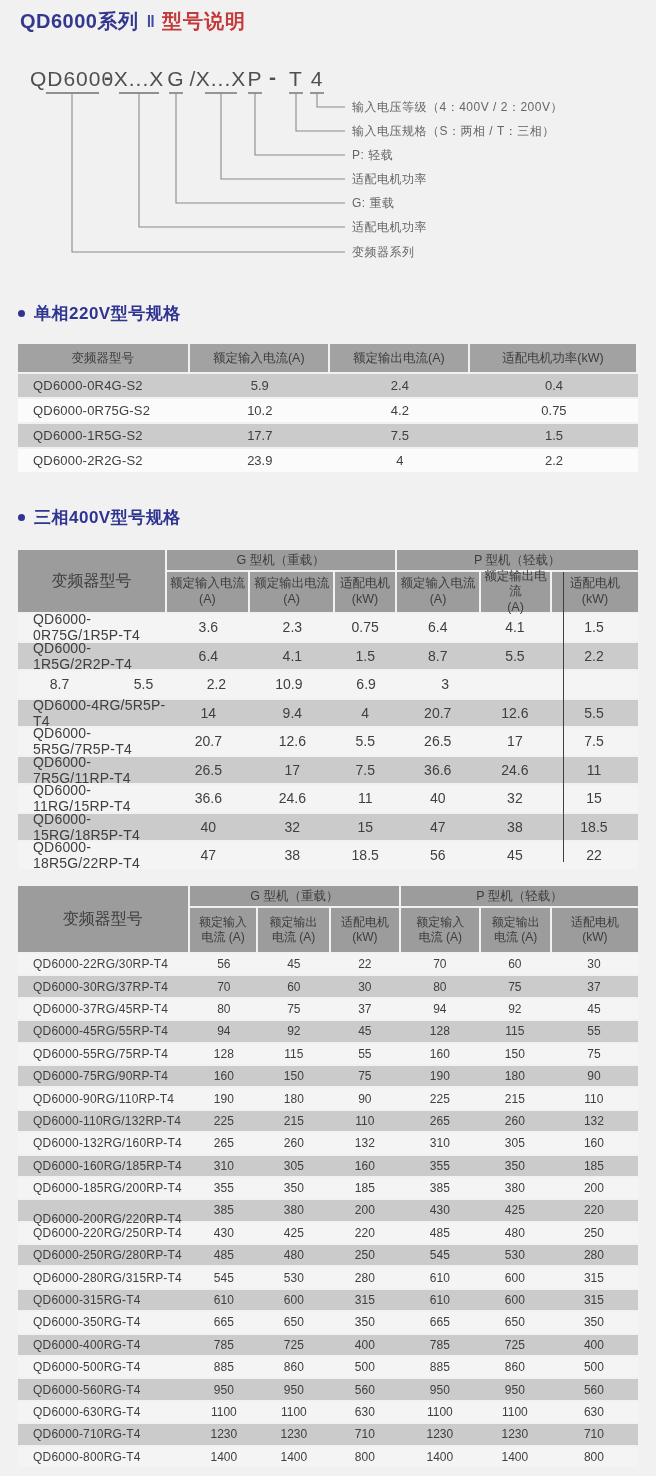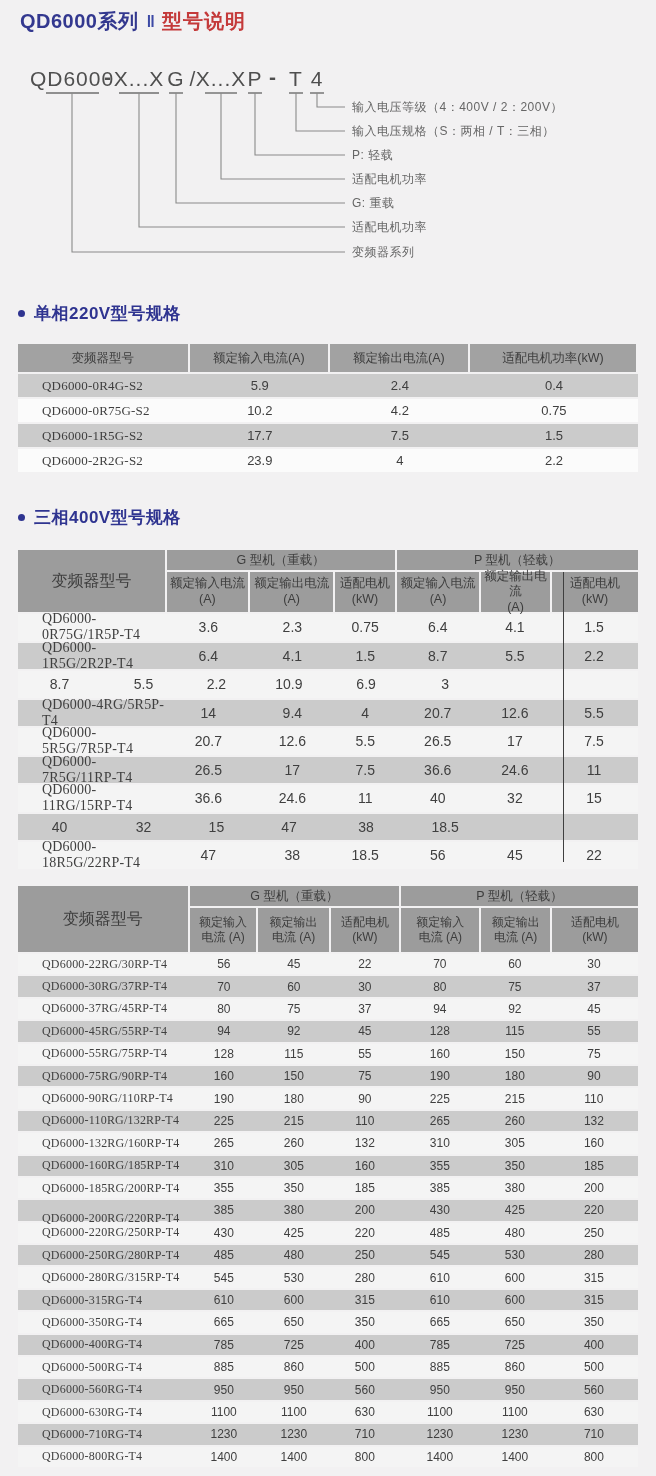--- a/index.html
+++ b/index.html
@@ -30,21 +30,21 @@
   .tbl{position:absolute;left:18px;width:620px;}
   .hcell{background:#a2a2a2;color:#3d3d3d;display:flex;align-items:center;justify-content:center;
          text-align:center;box-sizing:border-box;}
   .t2 .hcell,.t3 .hcell{background:#9c9c9c;}
   .hwrap{display:flex;gap:2px;}
   .hstack{display:flex;flex-direction:column;gap:2px;}
   .sub2{flex-direction:column;line-height:1.25;}
   .trow{display:flex;margin-top:2px;}
   .trow .c{display:flex;align-items:center;justify-content:center;box-sizing:border-box;
            color:#3f3f3f;}
-  .trow .c.model{justify-content:flex-start;padding-left:24px;letter-spacing:.2px;font-family:Liberation Serif, serif;}
+  .trow .c.model{justify-content:flex-start;padding-left:15px;letter-spacing:.2px;}
   .t1 .hcell{height:28px;font-size:12.5px;}
   .t1 .trow{height:23px;font-size:13px;}
   .t2 .ghead{height:20px;font-size:12.5px;}
   .t2 .shead{height:40px;font-size:12.5px;}
   .t2 .trow{height:26.5px;font-size:14px;}
   .t3 .ghead{height:20px;font-size:12.5px;}
   .t3 .shead{height:44px;font-size:12px;}
   .t3 .trow{height:20.4px;font-size:12px;}
   .stripe-a{background:#cbcbcb;}
   .stripe-b{background:#fbfbfb;}
@@ -234,20 +234,21 @@
     <div class="trow stripe-c">
       <div class="c model" style="width: 24%;">QD6000-11RG/15RP-T4</div>
       <div class="c" style="width: 13.4%;">36.6</div>
       <div class="c" style="width: 13.7%;">24.6</div>
       <div class="c" style="width: 9.8%;">11</div>
       <div class="c" style="width: 13.6%;">40</div>
       <div class="c" style="width: 11.3%;">32</div>
       <div class="c" style="width: 14.2%;">15</div>
     </div>
     <div class="trow stripe-a">
+      <div class="c model" style="width: 24%;">QD6000-15RG/18R5P-T4</div>
       <div class="c" style="width: 13.4%;">40</div>
       <div class="c" style="width: 13.7%;">32</div>
       <div class="c" style="width: 9.8%;">15</div>
       <div class="c" style="width: 13.6%;">47</div>
       <div class="c" style="width: 11.3%;">38</div>
       <div class="c" style="width: 14.2%;">18.5</div>
     </div>
     <div class="trow stripe-c">
       <div class="c model" style="width: 24%;">QD6000-18R5G/22RP-T4</div>
       <div class="c" style="width: 13.4%;">47</div>

